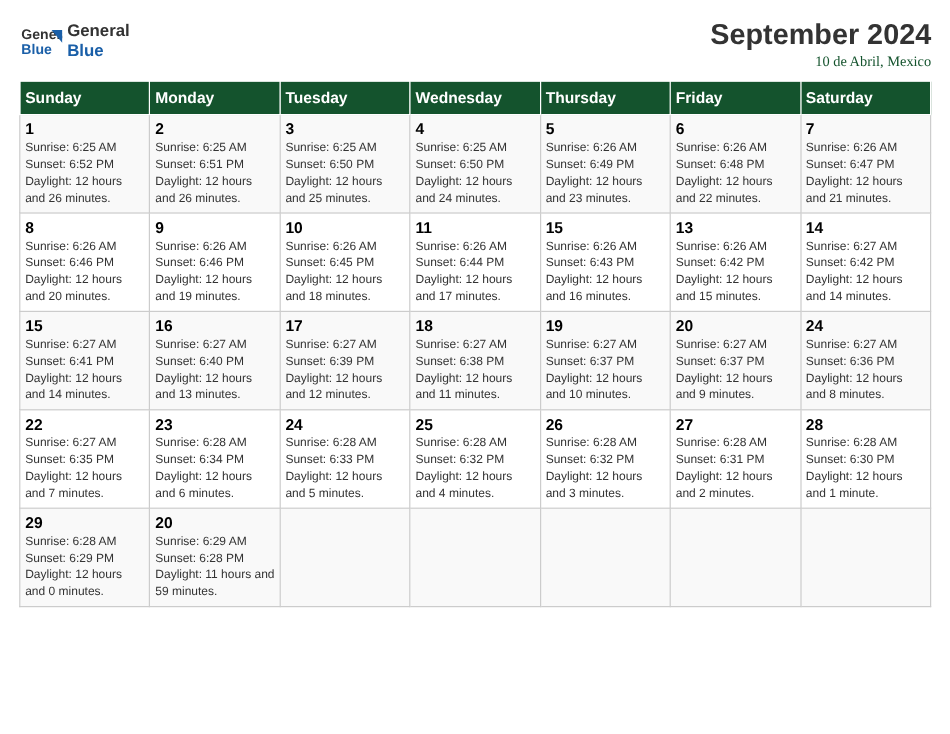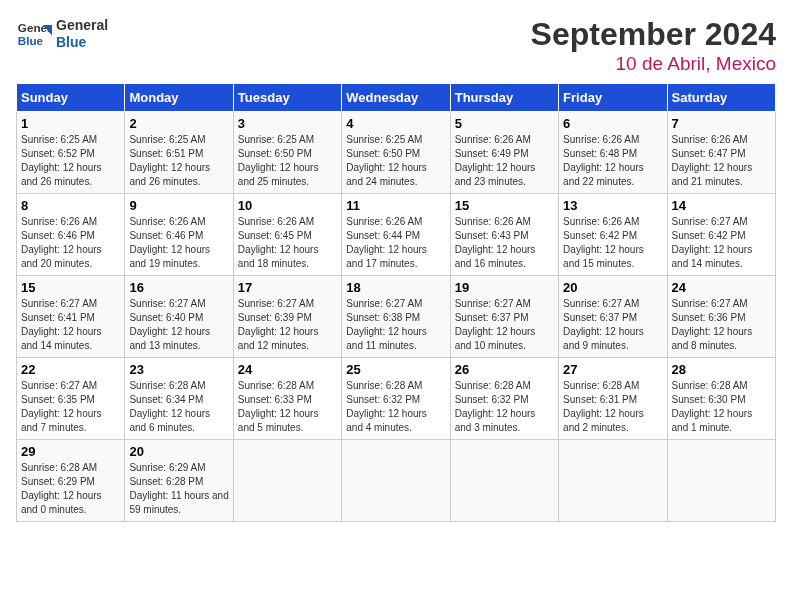--- a/index.html
+++ b/index.html
@@ -22,35 +22,36 @@
       gap: 4px;
     }
     .logo-icon {
       width: 36px;
       height: 36px;
     }
     .title-area {
       text-align: right;
     }
     .main-title {
-      font-size: 32px;
+      font-size: 24px;
       font-weight: bold;
       color: #333;
     }
     .subtitle {
-      font-size: 19px;
-      color: #be185d;
+      font-size: 12px;
+      color: #14532d;
+      font-family: Liberation Serif, serif;
     }
     table {
       width: 100%;
       border-collapse: collapse;
       font-size: 11px;
     }
     thead th {
-      background-color: #1d4ed8;
+      background-color: #14532d;
       color: white;
       padding: 6px 4px;
       text-align: left;
       font-size: 13px;
       font-weight: bold;
       border: 1px solid #fff;
     }
     tbody td {
       border: 1px solid #ccc;
       vertical-align: top;

